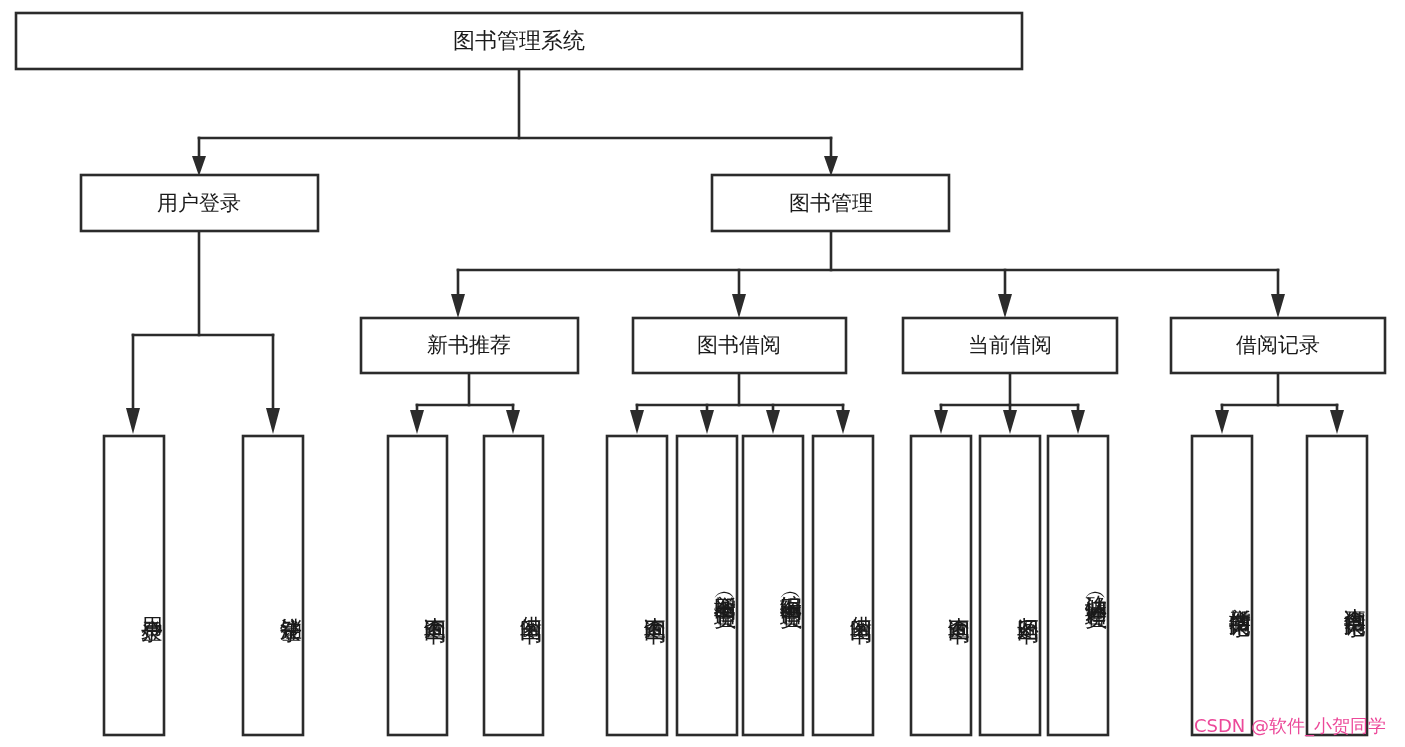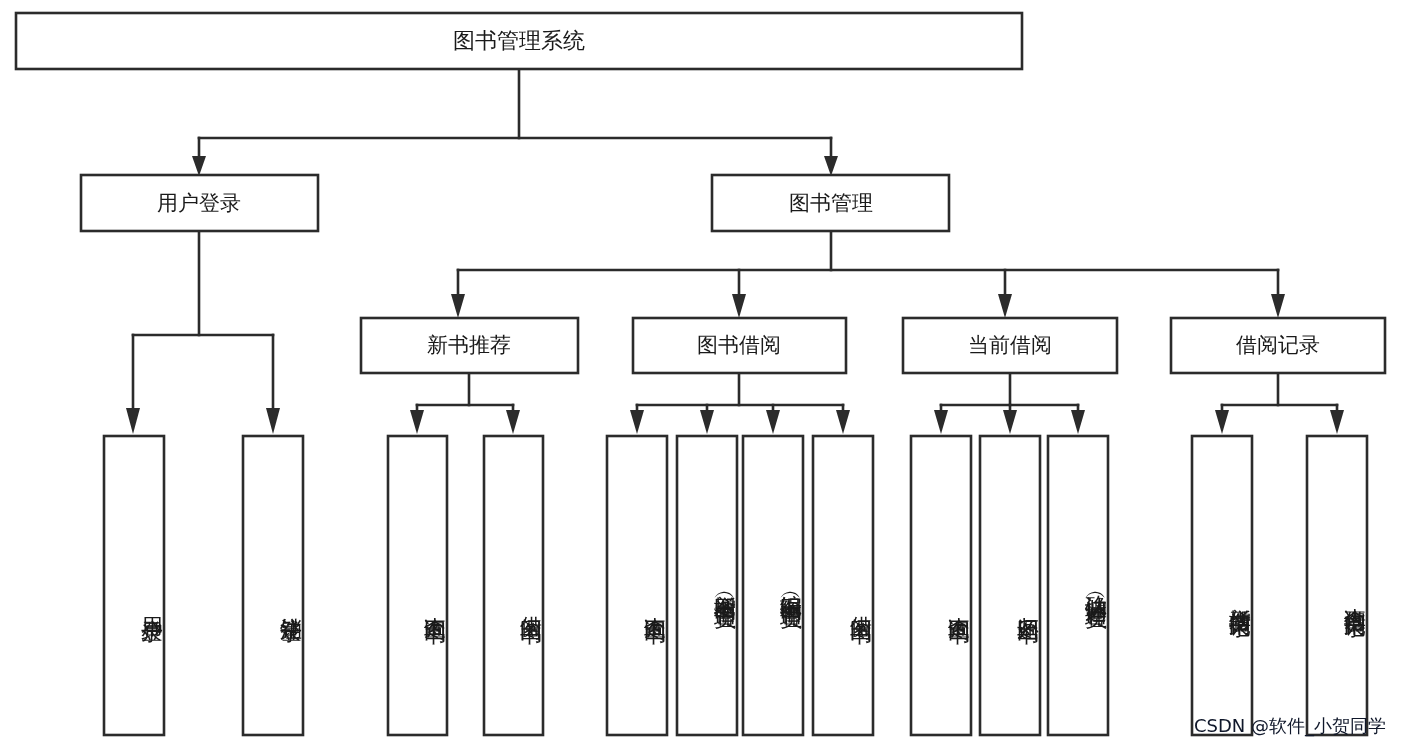--- a/index.html
+++ b/index.html
@@ -68,21 +68,21 @@
     white-space: nowrap;
     pointer-events: none;
     user-select: none;
   }
   .watermark {
     position: absolute;
     left: 1194px;
     top: 714px;
     font-family: "DejaVu Sans", "Liberation Sans", sans-serif;
     font-size: 18px;
-    color: #0f172a;
+    color: #ec4899;
     white-space: nowrap;
     user-select: none;
   }
 </style>
 </head>
 <body>
 
 <div id="chart-root">
 
   <svg id="flow" viewBox="0 0 1405 747">

